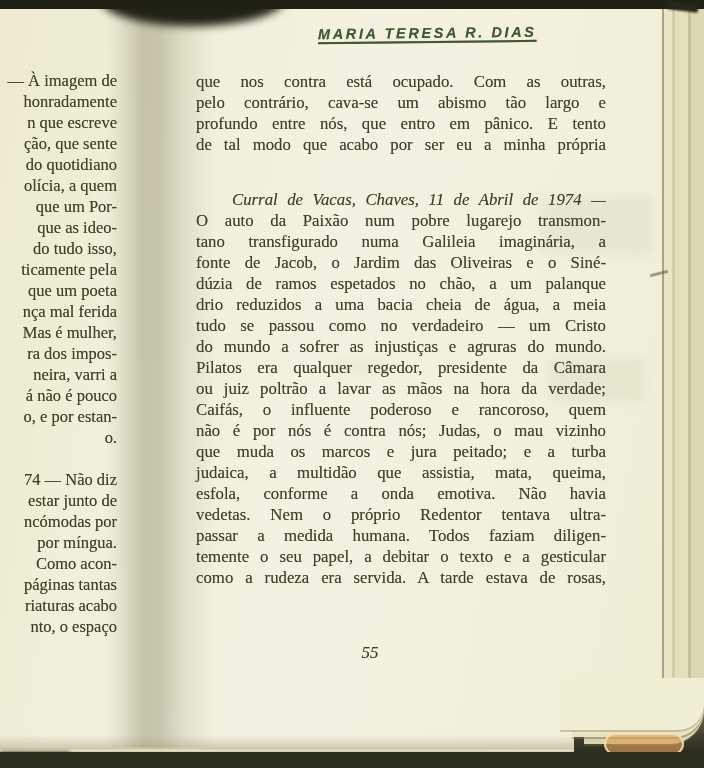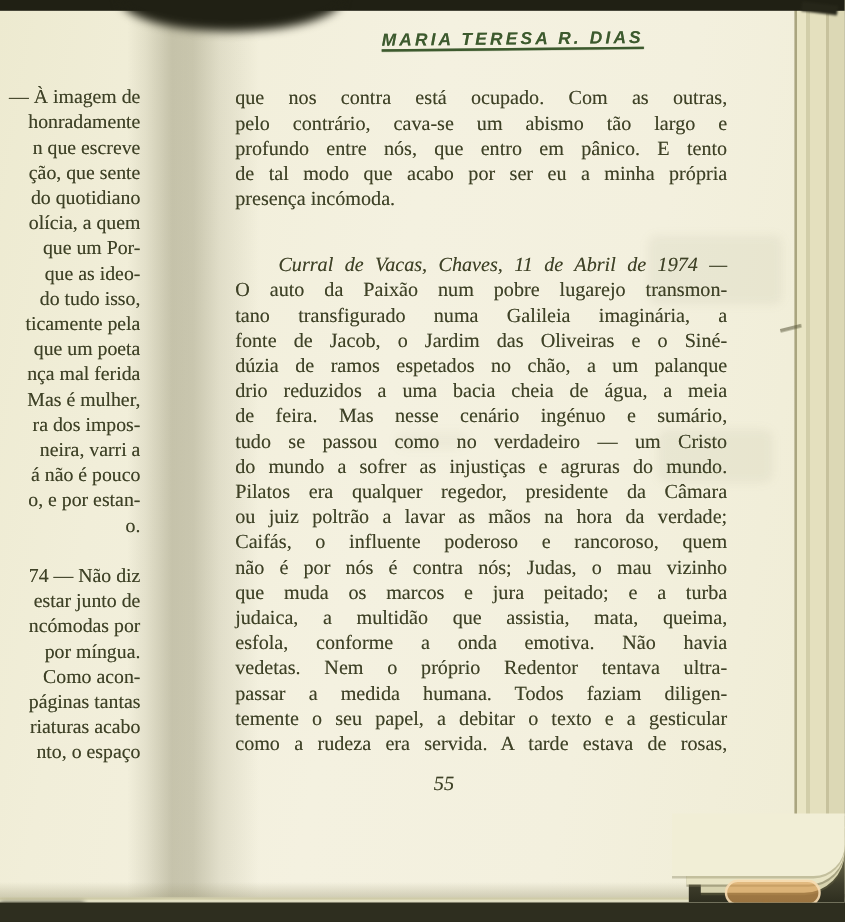--- a/index.html
+++ b/index.html
@@ -167,31 +167,29 @@
     </div>
 
   <div class="right-text">
     <div class="para1">
       <div>
           <div class="jline">que nos contra está ocupado.  Com as outras,</div>
           <div class="jline">pelo contrário, cava-se um abismo tão largo e</div>
           <div class="jline">profundo entre nós, que entro em pânico.  E tento</div>
           <div class="jline">de tal modo que acabo por ser eu a minha própria</div>
         </div>
-      <div class="plainline">presença  incómoda.</div>
     </div>
     <div class="para2">
       <div class="jline date-line">Curral de Vacas, Chaves, 11 de Abril de 1974 —</div>
       <div>
           <div class="jline">O auto da Paixão num pobre lugarejo transmon-</div>
           <div class="jline">tano transfigurado numa Galileia imaginária, a</div>
           <div class="jline">fonte de Jacob, o Jardim das Oliveiras e o Siné-</div>
           <div class="jline">dúzia de ramos espetados no chão, a um palanque</div>
           <div class="jline">drio reduzidos a uma bacia cheia de água, a meia</div>
-          <div class="jline">de feira.  Mas nesse cenário ingénuo e sumário,</div>
           <div class="jline">tudo se passou como no verdadeiro — um Cristo</div>
           <div class="jline">do mundo a sofrer as injustiças e agruras do mundo.</div>
           <div class="jline">Pilatos era qualquer regedor, presidente da Câmara</div>
           <div class="jline">ou juiz poltrão a lavar as mãos na hora da verdade;</div>
           <div class="jline">Caifás, o influente poderoso e rancoroso, quem</div>
           <div class="jline">não é por nós é contra nós; Judas, o mau vizinho</div>
           <div class="jline">que muda os marcos e jura peitado; e a turba</div>
           <div class="jline">judaica, a multidão que assistia, mata, queima,</div>
           <div class="jline">esfola, conforme a onda emotiva.  Não havia</div>
           <div class="jline">vedetas.  Nem o próprio Redentor tentava ultra-</div>

